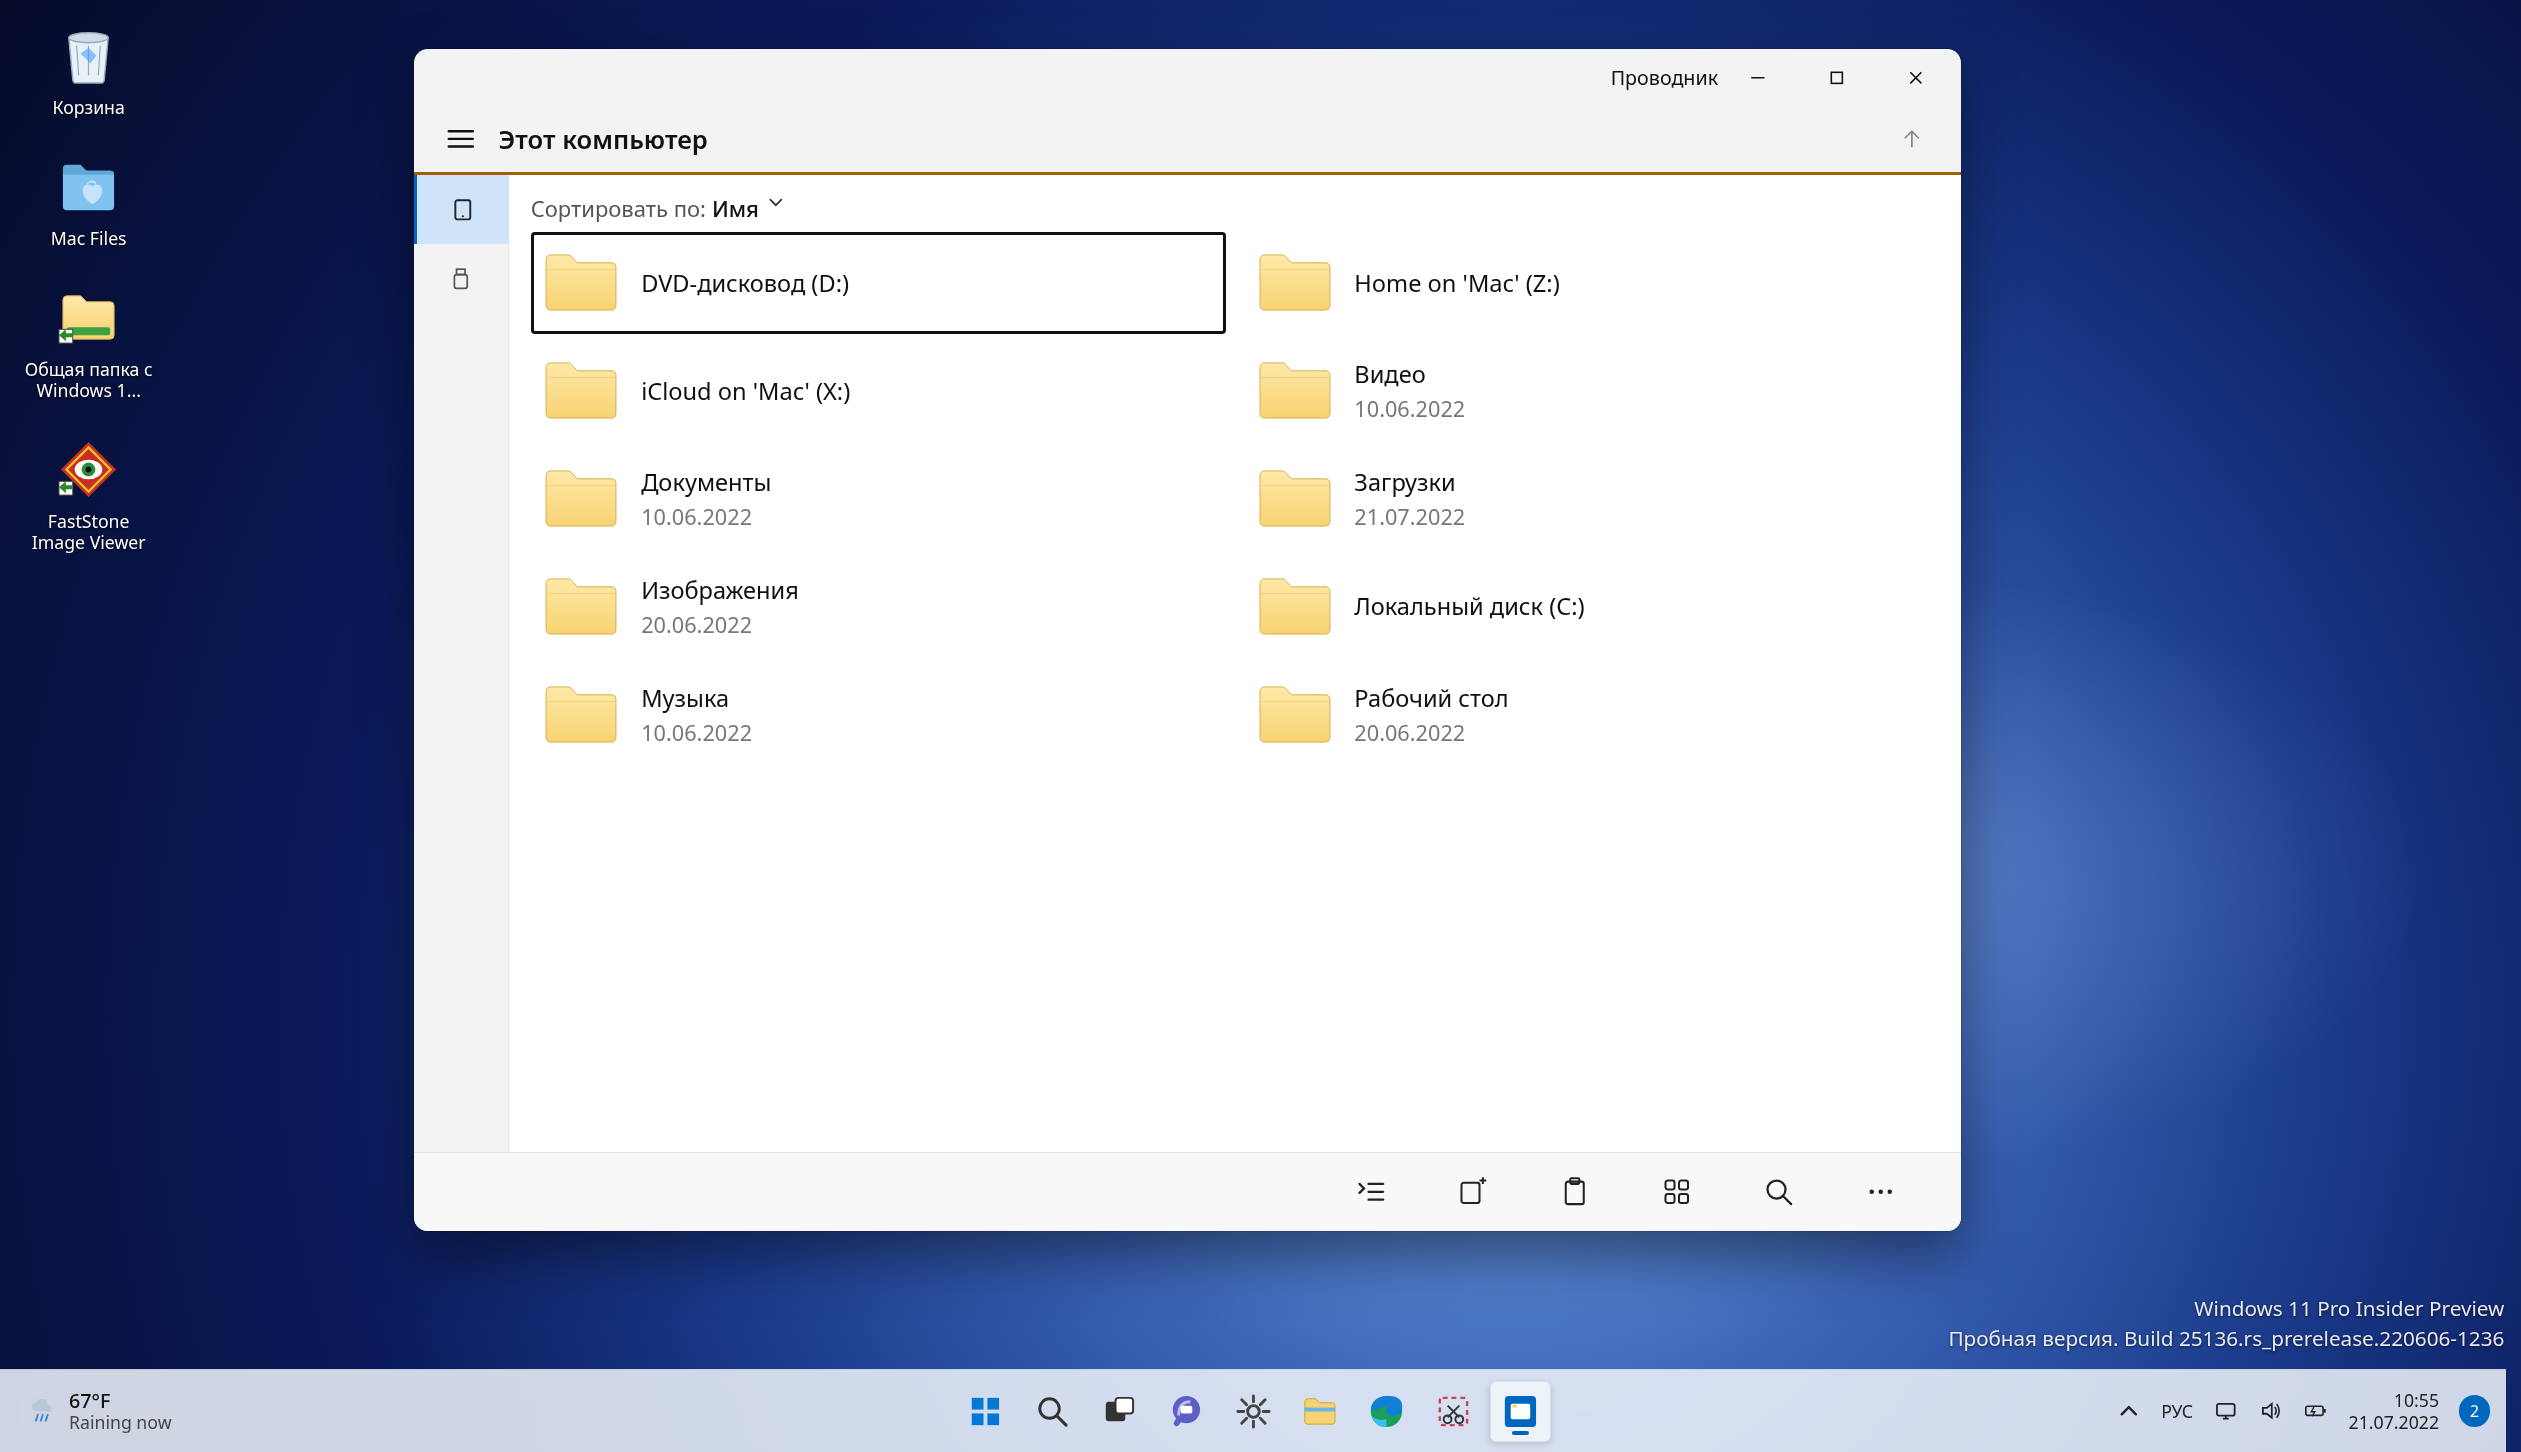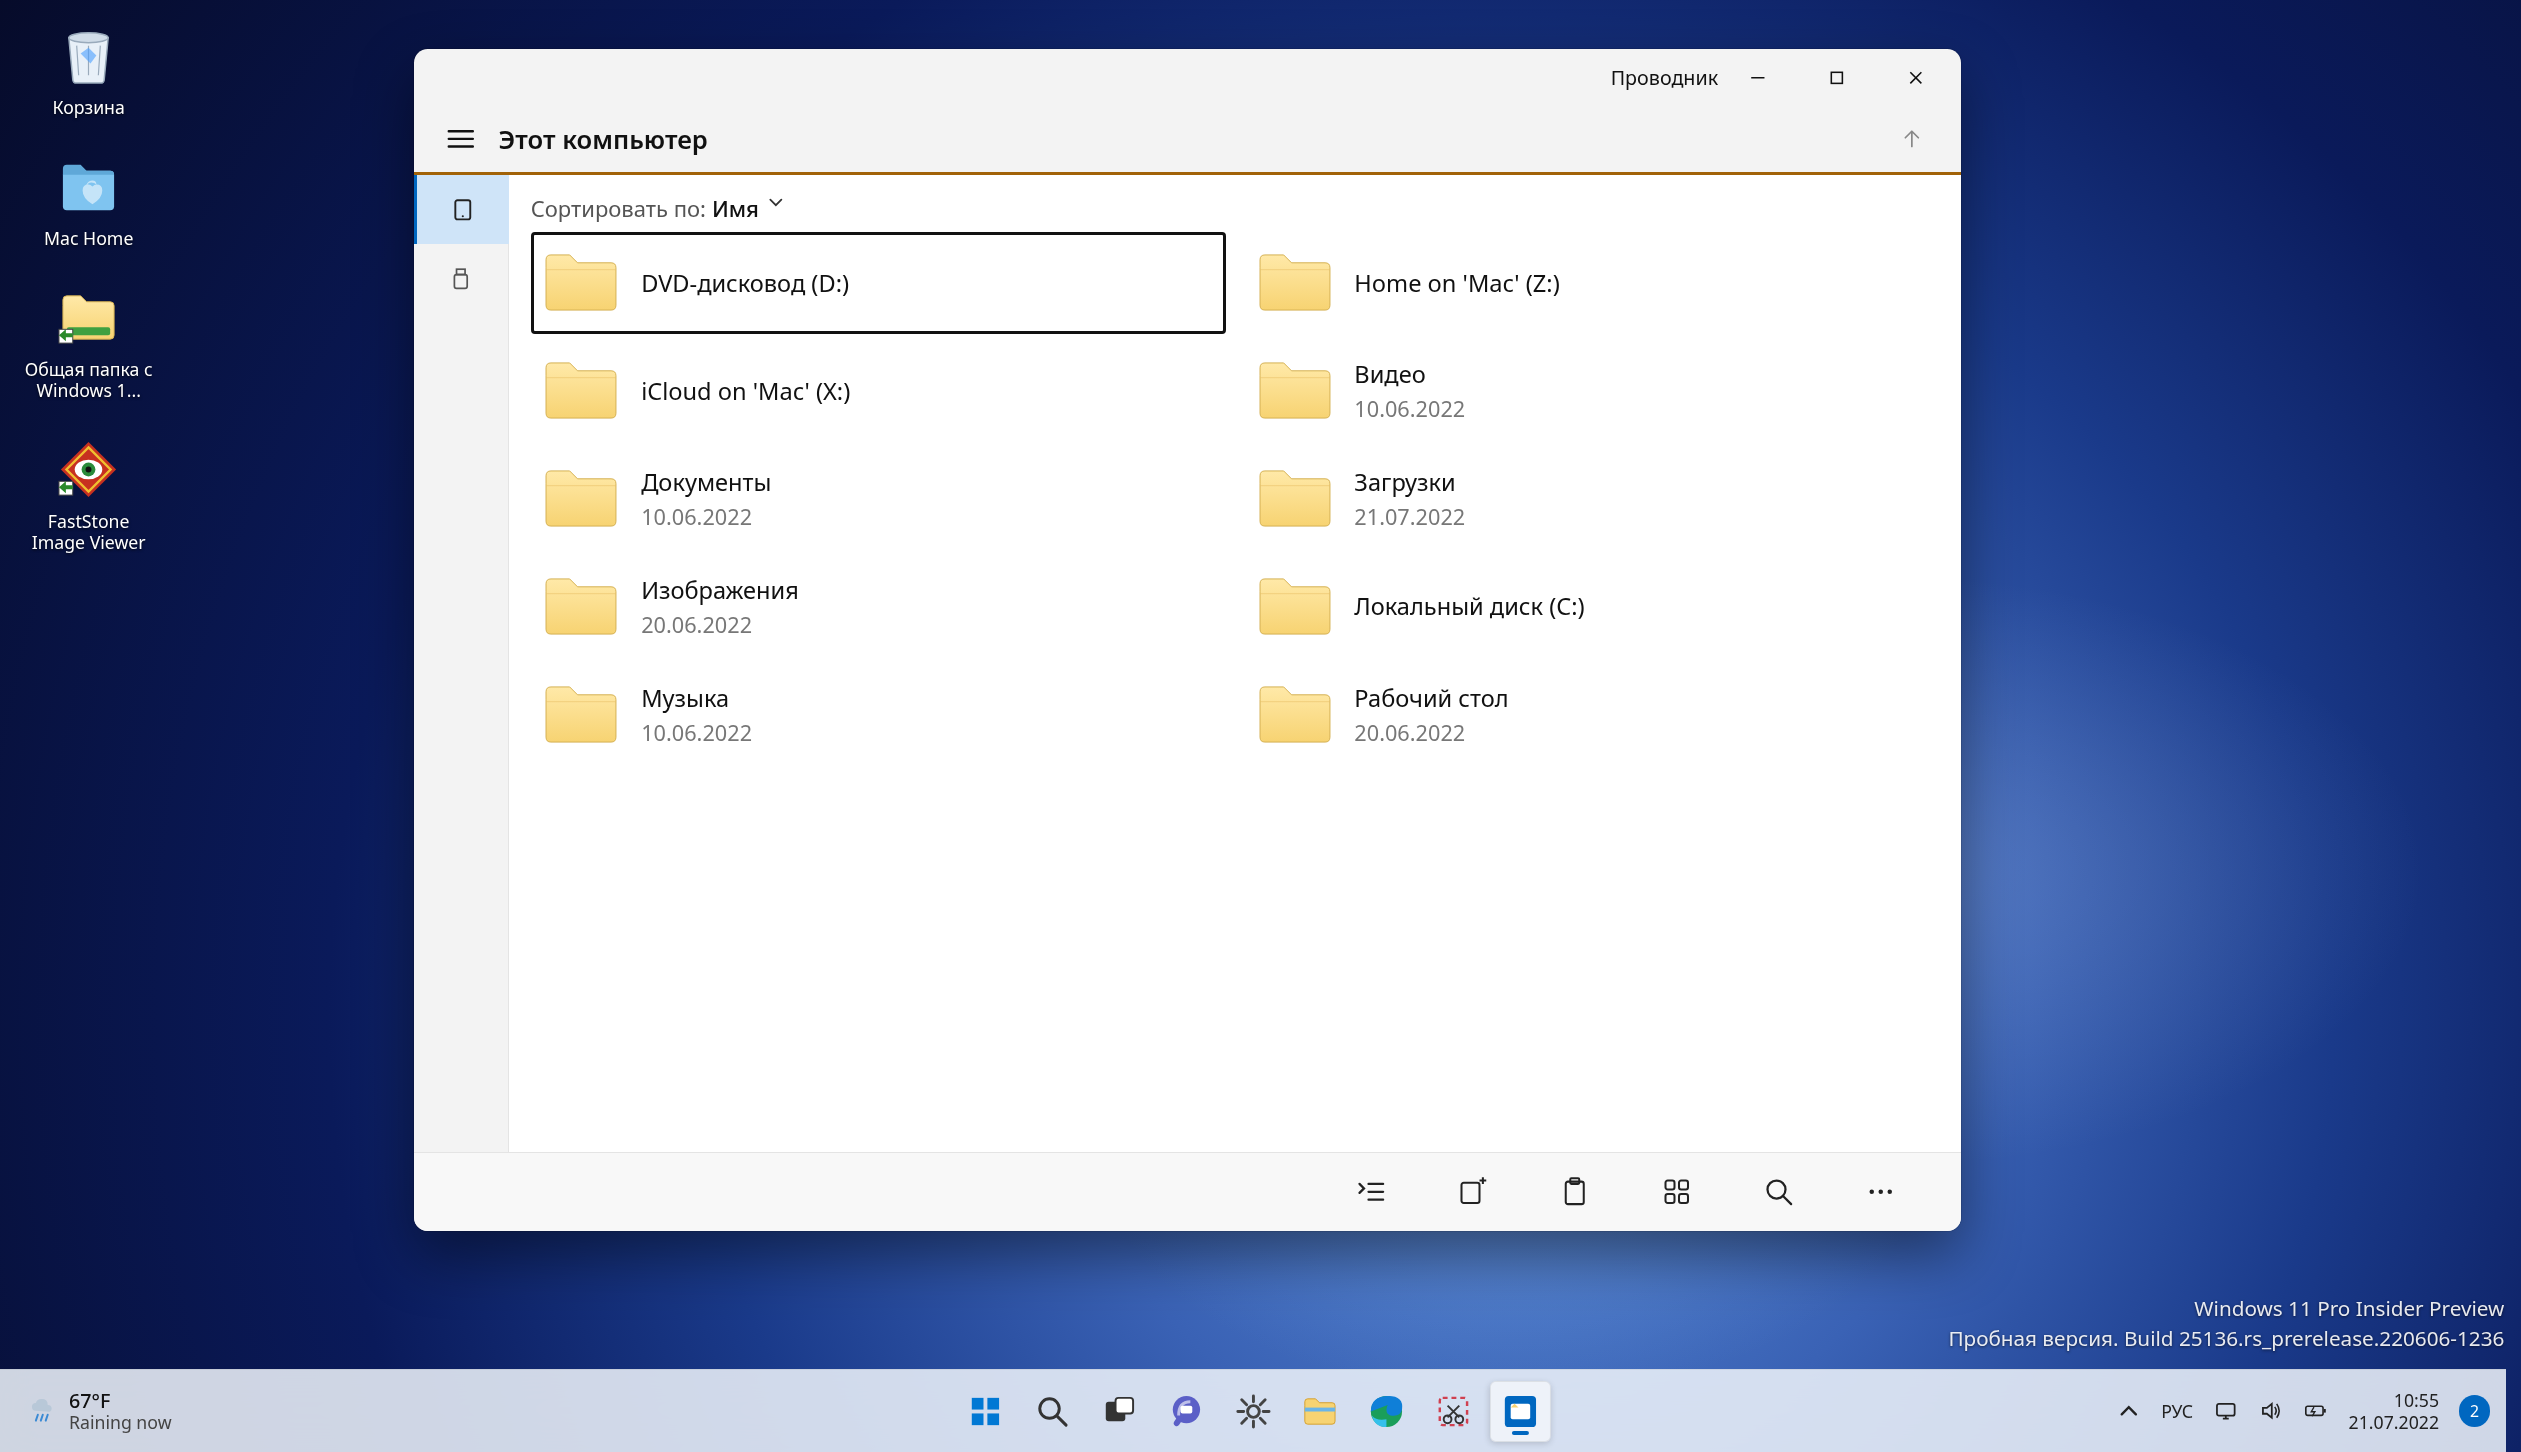--- a/index.html
+++ b/index.html
@@ -120,21 +120,21 @@
   </div>
 
   <div class="desktop-icon">
     <div class="ico macfiles">
       <svg viewBox="0 0 64 64">
         <rect x="6" y="16" width="52" height="40" rx="4" fill="#7fc4f0"></rect>
         <path d="M6 20 L6 14 Q6 10 10 10 L24 10 L30 16 L54 16 Q58 16 58 20" fill="#5fa8d8"></path>
         <path d="M30 30 Q32 26 36 26 Q40 26 40 30 Q38 28 35 28 Q31 28 30 32 M26 36 Q26 30 32 30 Q34 30 36 32 Q38 30 40 30 Q46 30 46 36 Q46 44 36 50 Q26 44 26 36" fill="#fff" opacity=".55"></path>
       </svg>
     </div>
-    <div class="lbl">Mac Home</div>
+    <div class="lbl">Mac Files</div>
   </div>
 
   <div class="desktop-icon">
     <div class="ico shared">
       <svg viewBox="0 0 64 64">
         <path d="M6 20 L6 14 Q6 10 10 10 L24 10 L30 16 L54 16 Q58 16 58 20 L58 50 Q58 54 54 54 L10 54 Q6 54 6 50 Z" fill="url(#fg)" stroke="#d4b050"></path>
         <rect x="10" y="42" width="44" height="8" rx="2" fill="#3fa040"></rect>
         <rect x="2" y="44" width="14" height="14" fill="#fff" stroke="#444"></rect>
         <path d="M2 50 L9 44 L9 48 L16 48 L16 52 L9 52 L9 56 Z" fill="#2a8a2a"></path>
       </svg>

